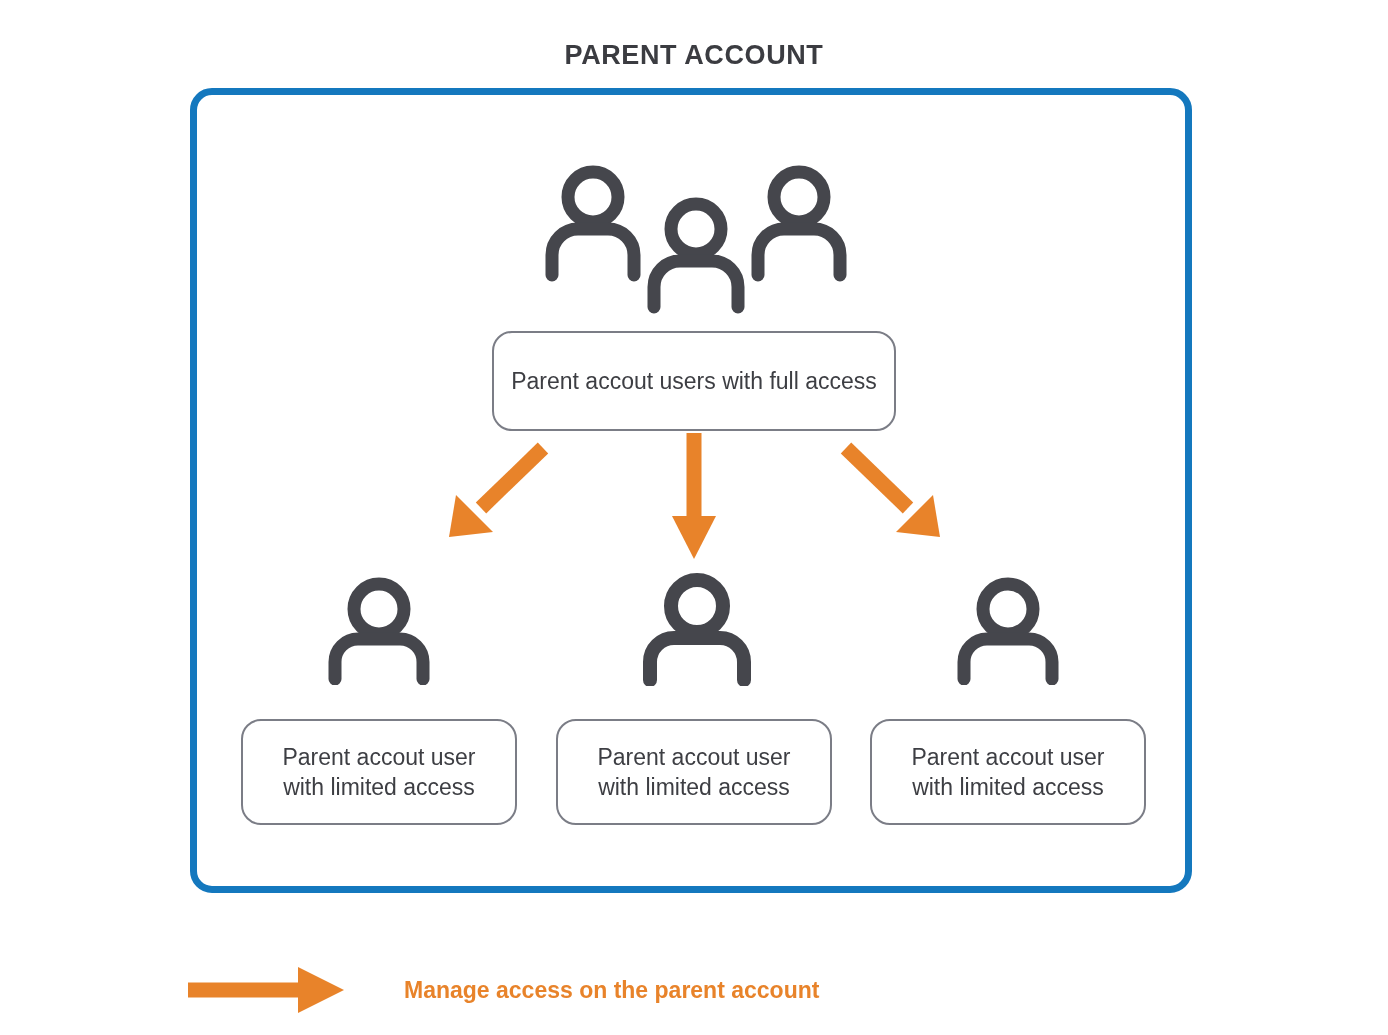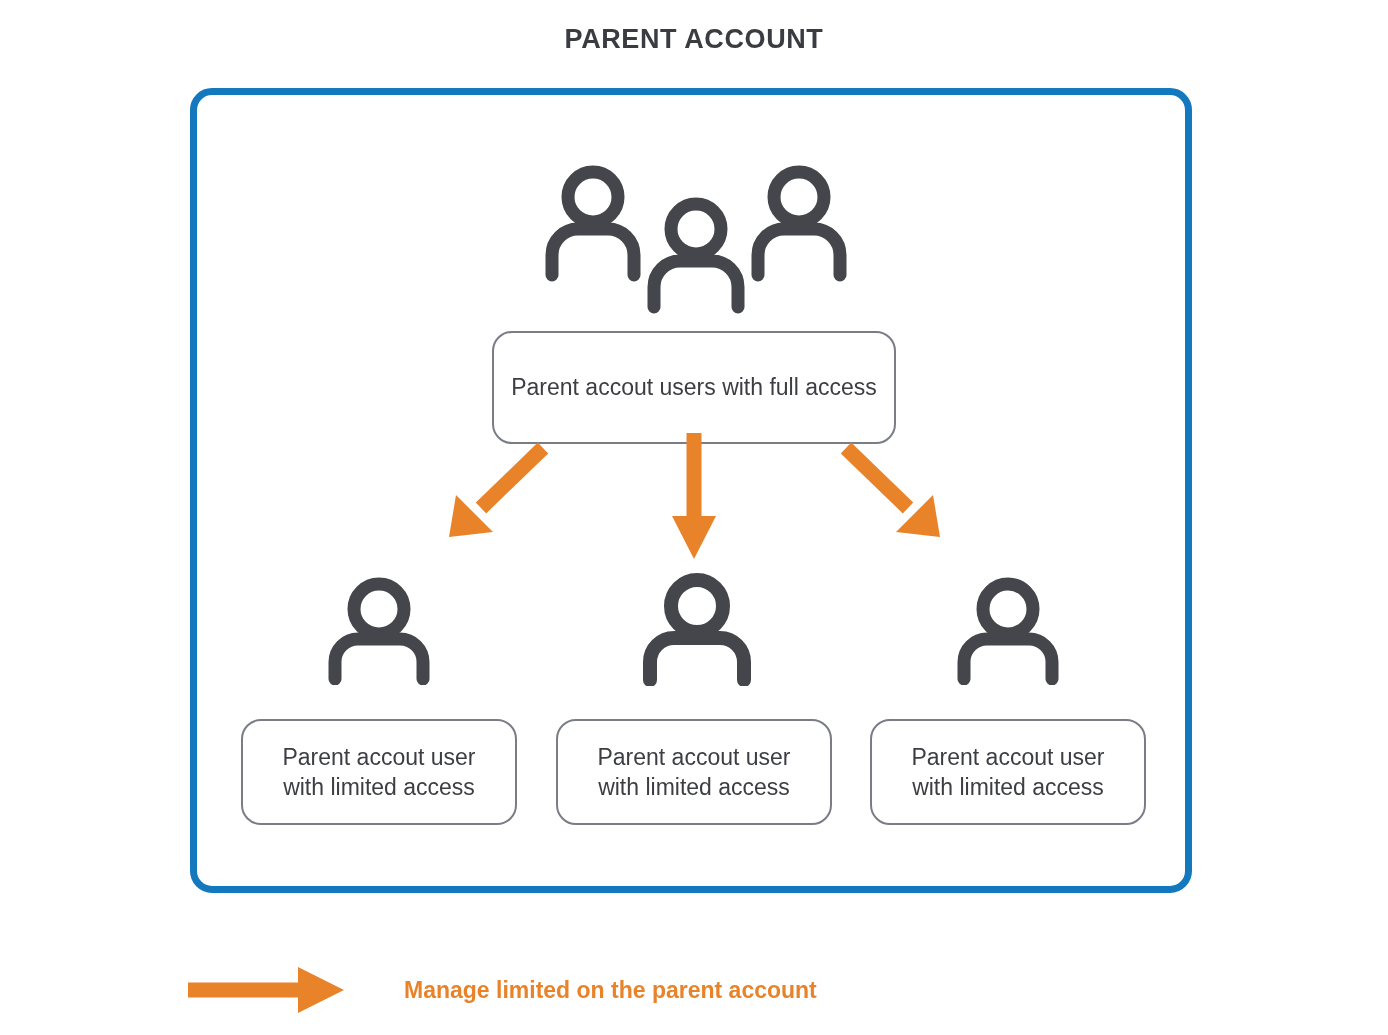--- a/index.html
+++ b/index.html
@@ -15,21 +15,21 @@
     width: 1388px;
     height: 1035px;
     background: #ffffff;
     overflow: hidden;
   }
 
   
   .title {
     position: absolute;
     left: 0;
-    top: 24px;
+    top: 40px;
     width: 1388px;
     text-align: center;
     font-size: 27px;
     font-weight: bold;
     letter-spacing: 0.6px;
     color: #3b3c41;
     font-family: "Liberation Sans", sans-serif;
   }
 
   
@@ -58,21 +58,21 @@
     text-align: center;
     color: #3d3e43;
     font-size: 23px;
     line-height: 1.32;
     font-family: "Liberation Sans", sans-serif;
   }
   .label-box.top {
     left: 492px;
     top: 331px;
     width: 404px;
-    height: 113px;
+    height: 100px;
   }
   .label-box.child {
     top: 719px;
     width: 276px;
     height: 106px;
   }
   .label-box.child-1 { left: 241px; }
   .label-box.child-2 { left: 556px; }
   .label-box.child-3 { left: 870px; }
   .label-box .txt {
@@ -220,16 +220,16 @@
   <div class="label-box child child-3">
     <span class="txt">Parent accout user
 with limited access</span>
   </div>
 
   <div class="legend">
     <svg class="legend-arrow" viewBox="0 0 162 52" aria-hidden="true">
       <line x1="2" y1="26" x2="118" y2="26" stroke="#e8832a" stroke-width="15"></line>
       <polygon points="158,26 112,3 112,49" fill="#e8832a"></polygon>
     </svg>
-    <span class="legend-text">Manage limited on the parent account</span>
+    <span class="legend-text">Manage access on the parent account</span>
   </div>
 
 </div>
 
 </body></html>

